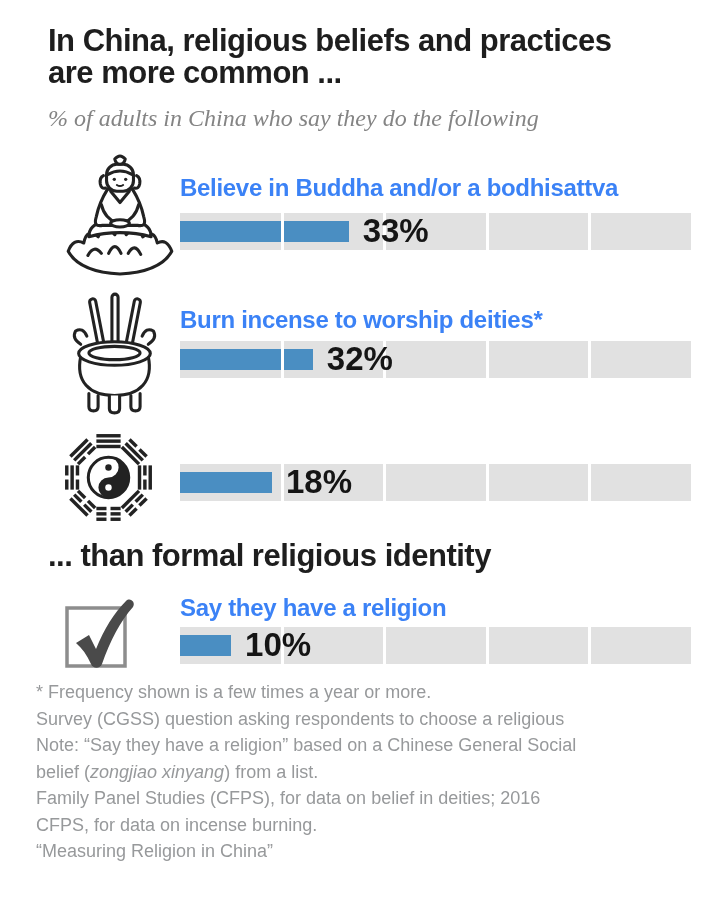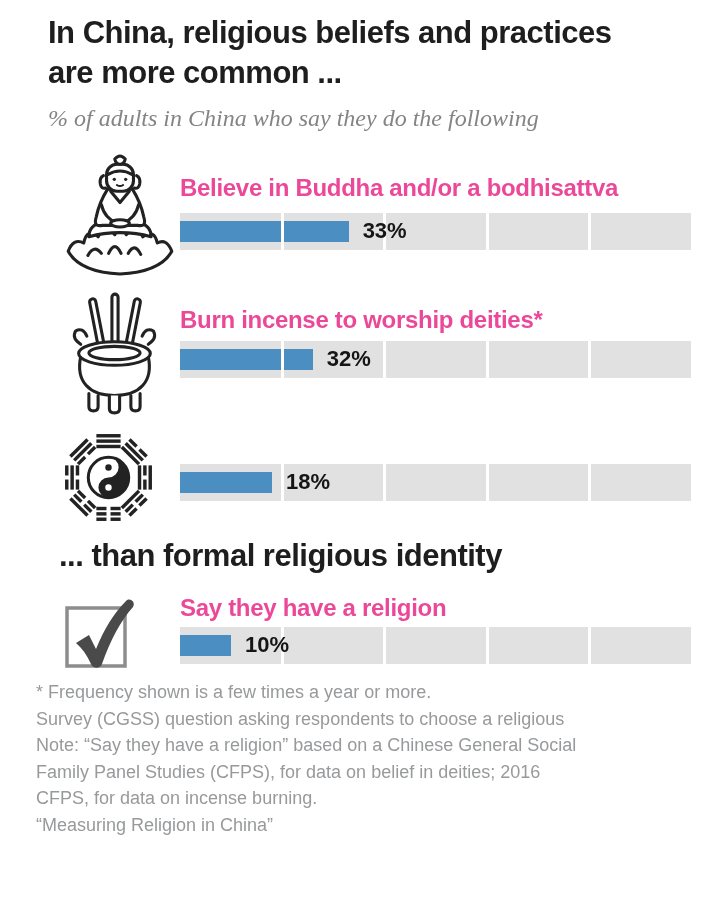--- a/index.html
+++ b/index.html
@@ -15,51 +15,50 @@
   .title-line {
     position: absolute;
     left: 48px;
     width: 650px;
     font-size: 31px;
     font-weight: bold;
     color: #1e1e1e;
     letter-spacing: -0.5px;
     line-height: 38px;
   }
-  .title-line.l1 { top: 14px; }
+  .title-line.l1 { top: 22px; }
   .title-line.l2 { top: 54px; }
   .subtitle {
     position: absolute;
     left: 48px;
     top: 105px;
     width: 650px;
     font-family: "Liberation Serif", serif;
     font-style: italic;
     font-size: 24px;
     color: #848484;
   }
   .section-heading {
     position: absolute;
     left: 48px;
     width: 650px;
     font-size: 31px;
     font-weight: bold;
     color: #1e1e1e;
     letter-spacing: -0.5px;
-    margin-left: 11px;
   }
   .row-icon { position: absolute; }
   .row-icon svg { display: block; width: 100%; height: 100%; }
   .bar-label {
     position: absolute;
     left: 180px;
     width: 520px;
     font-size: 24px;
     font-weight: bold;
-    color: #ec4899;
+    color: #3b82f6;
     letter-spacing: -0.3px;
   }
   .bar-track {
     position: absolute;
     left: 180px;
     width: 511px;
     height: 37px;
     background: #e1e1e1;
   }
   .bar-fill {
@@ -79,21 +78,21 @@
     z-index: 2;
   }
   .d20 { left: calc(20% - 1px); }
   .d40 { left: calc(40% - 1px); }
   .d60 { left: calc(60% - 1px); }
   .d80 { left: calc(80% - 1px); }
   .bar-value {
     position: absolute;
     top: 50%;
     transform: translateY(-52%);
-    font-size: 22px;
+    font-size: 33px;
     font-weight: bold;
     color: #151515;
     z-index: 3;
     white-space: nowrap;
   }
   .footnotes {
     position: absolute;
     left: 36px;
     top: 679px;
     width: 648px;
@@ -278,18 +277,19 @@
     <div class="bar-divider d40"></div>
     <div class="bar-divider d60"></div>
     <div class="bar-divider d80"></div>
     <div class="bar-value" style="left: calc(10% + 14px);">10%</div>
   </div>
 
   <div class="footnotes">
     <div class="fn-line">* Frequency shown is a few times a year or more.</div>
     <div class="fn-line">Survey (CGSS) question asking respondents to choose a religious</div>
     <div class="fn-line">Note: “Say they have a religion” based on a Chinese General Social</div>
+    <div class="fn-line"><span>belief (</span><span class="ital">zongjiao xinyang</span><span>) from a list.</span></div>
     <div class="fn-line">Family Panel Studies (CFPS), for data on belief in deities; 2016</div>
     <div class="fn-line">CFPS, for data on incense burning.</div>
     <div class="fn-line">“Measuring Religion in China”</div>
   </div>
 
 </div>
 
 </body></html>

